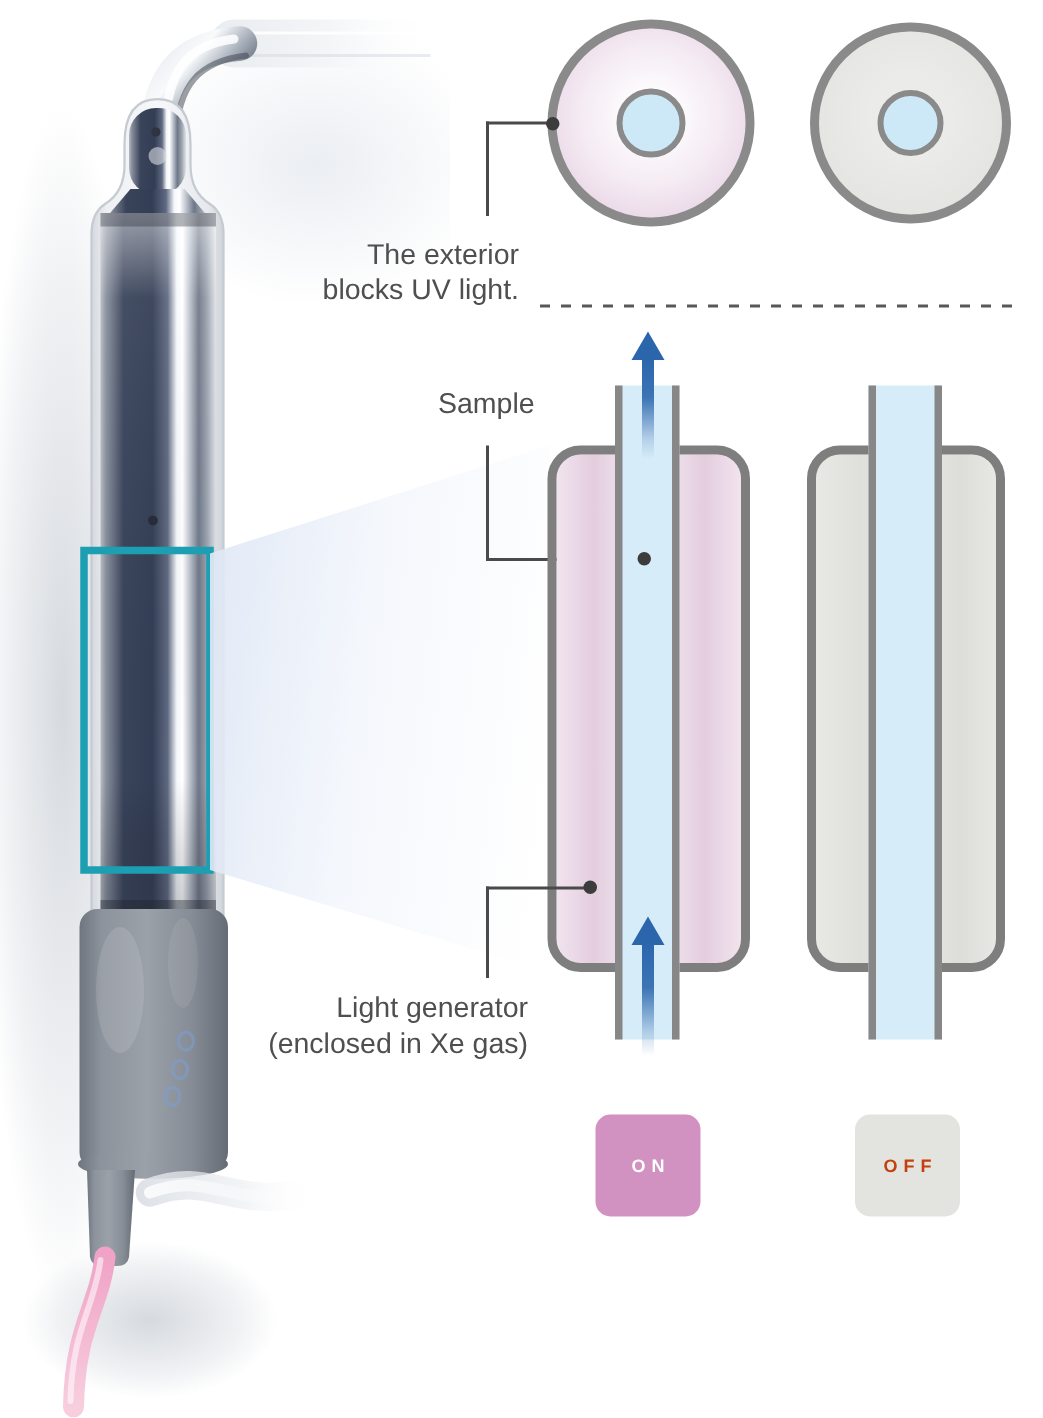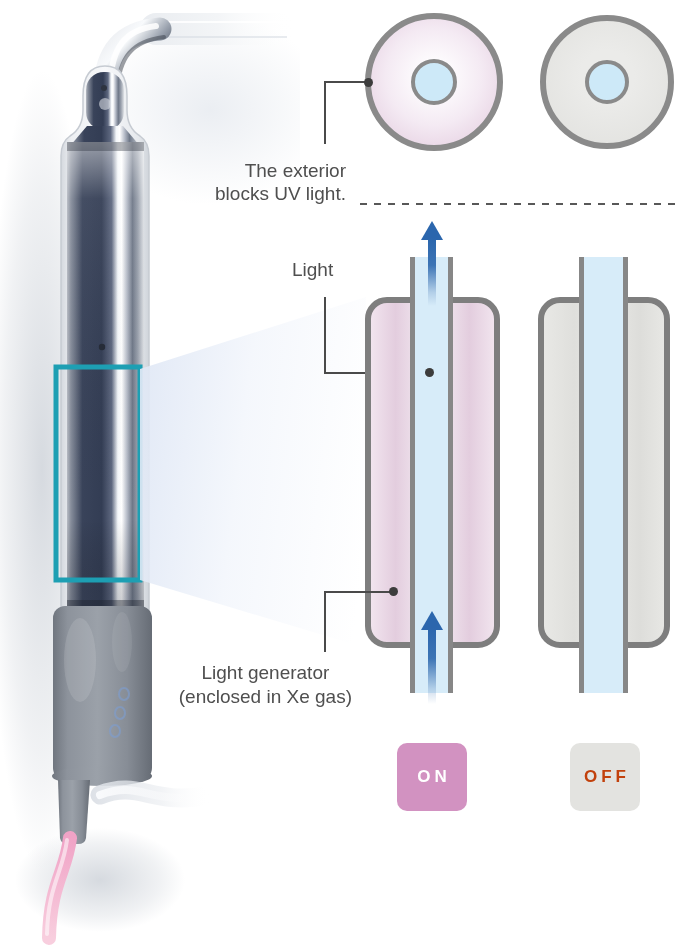--- a/index.html
+++ b/index.html
@@ -28,21 +28,21 @@
   .lead-dot { position:absolute; width:9px; height:9px; border-radius:50%; background:#3c3c3c; }
 
   
   .dashes { position:absolute; left:360px; top:203px; width:318px; height:2px;
     background:repeating-linear-gradient(90deg, #585858 0 7px, rgba(0,0,0,0) 7px 14px); }
 
   
   .lbl { position:absolute; color:#4f4f4f; font-size:19px; line-height:23px; white-space:pre-line; }
   .lbl-exterior { right:349px; top:159px; text-align:right; }
   .lbl-sample { left:292px; top:258px; }
-  .lbl-generator { right:343px; top:661px; text-align:center; line-height:24px; }
+  .lbl-generator { right:343px; top:661px; text-align:right; line-height:24px; }
 
   
   .lamp { position:absolute; top:297px; height:351px; border:6px solid #7e7e7e; border-radius:22px; }
   .lamp-on { left:365px; width:135px;
     background:linear-gradient(90deg, #f1e4ee 0%, #e3cdde 20%, #f7f1f6 50%, #e3cdde 80%, #f1e4ee 100%); }
   .lamp-off { left:538px; width:132px;
     background:linear-gradient(90deg, #e8e8e5 0%, #dfdfdc 25%, #eaeae7 50%, #ddddda 80%, #e7e7e4 100%); }
 
   
   .tube { position:absolute; top:257px; height:436px; background:#d7ecf9;
@@ -56,21 +56,21 @@
     border-bottom:19px solid #2b66ad; }
   .arrow-shaft { position:absolute; width:8px; z-index:5;
     background:linear-gradient(180deg, #2b66ad 0%, #3c74b5 40%, rgba(110,152,200,0.35) 80%, rgba(215,235,249,0) 100%); }
   .ah-top { left:421px; top:221px; }
   .as-top { left:428px; top:238px; height:68px; }
   .ah-bot { left:421px; top:611px; }
   .as-bot { left:428px; top:628px; height:76px; }
 
   
   .badge { position:absolute; top:743px; width:70px; height:68px; border-radius:10px;
-    display:flex; align-items:center; justify-content:center; font-weight:bold; font-size:17px; }
+    display:flex; align-items:center; justify-content:center; font-weight:bold; font-size:12px; }
   .badge-on  { left:397px; background:#d292c1; color:#ffffff; }
   .badge-off { left:570px; background:#e3e3e0; color:#c2410c; }
   .badge span { letter-spacing:4px; margin-right:-4px; }
 
   .photo { position:absolute; left:0; top:0; z-index:1; }
   .beam { z-index:2; }
   .ring, .lead, .lead-dot, .dashes, .lbl, .lamp, .badge { z-index:3; }
 </style>
 </head>
 <body>
@@ -214,21 +214,21 @@
   </div>
 
   <div class="lead" style="left:324px; top:81px; width:45px; height:2px;"></div>
   <div class="lead" style="left:324px; top:81px; width:2px; height:63px;"></div>
   <div class="lead-dot" style="left:364px; top:78px;"></div>
   <div class="lbl lbl-exterior">The exterior
 blocks UV light.</div>
 
   <div class="dashes"></div>
 
-  <div class="lbl lbl-sample">Light</div>
+  <div class="lbl lbl-sample">Sample</div>
   <div class="lead" style="left:324px; top:297px; width:2px; height:77px;"></div>
   <div class="lead" style="left:324px; top:372px; width:104px; height:2px;"></div>
   <div class="lead-dot" style="left:425px; top:368px; z-index:6;"></div>
 
   <div class="lamp lamp-on"></div>
   <div class="lamp lamp-off"></div>
 
   <div class="tube tube-on"></div>
   <div class="tube tube-off"></div>
 

